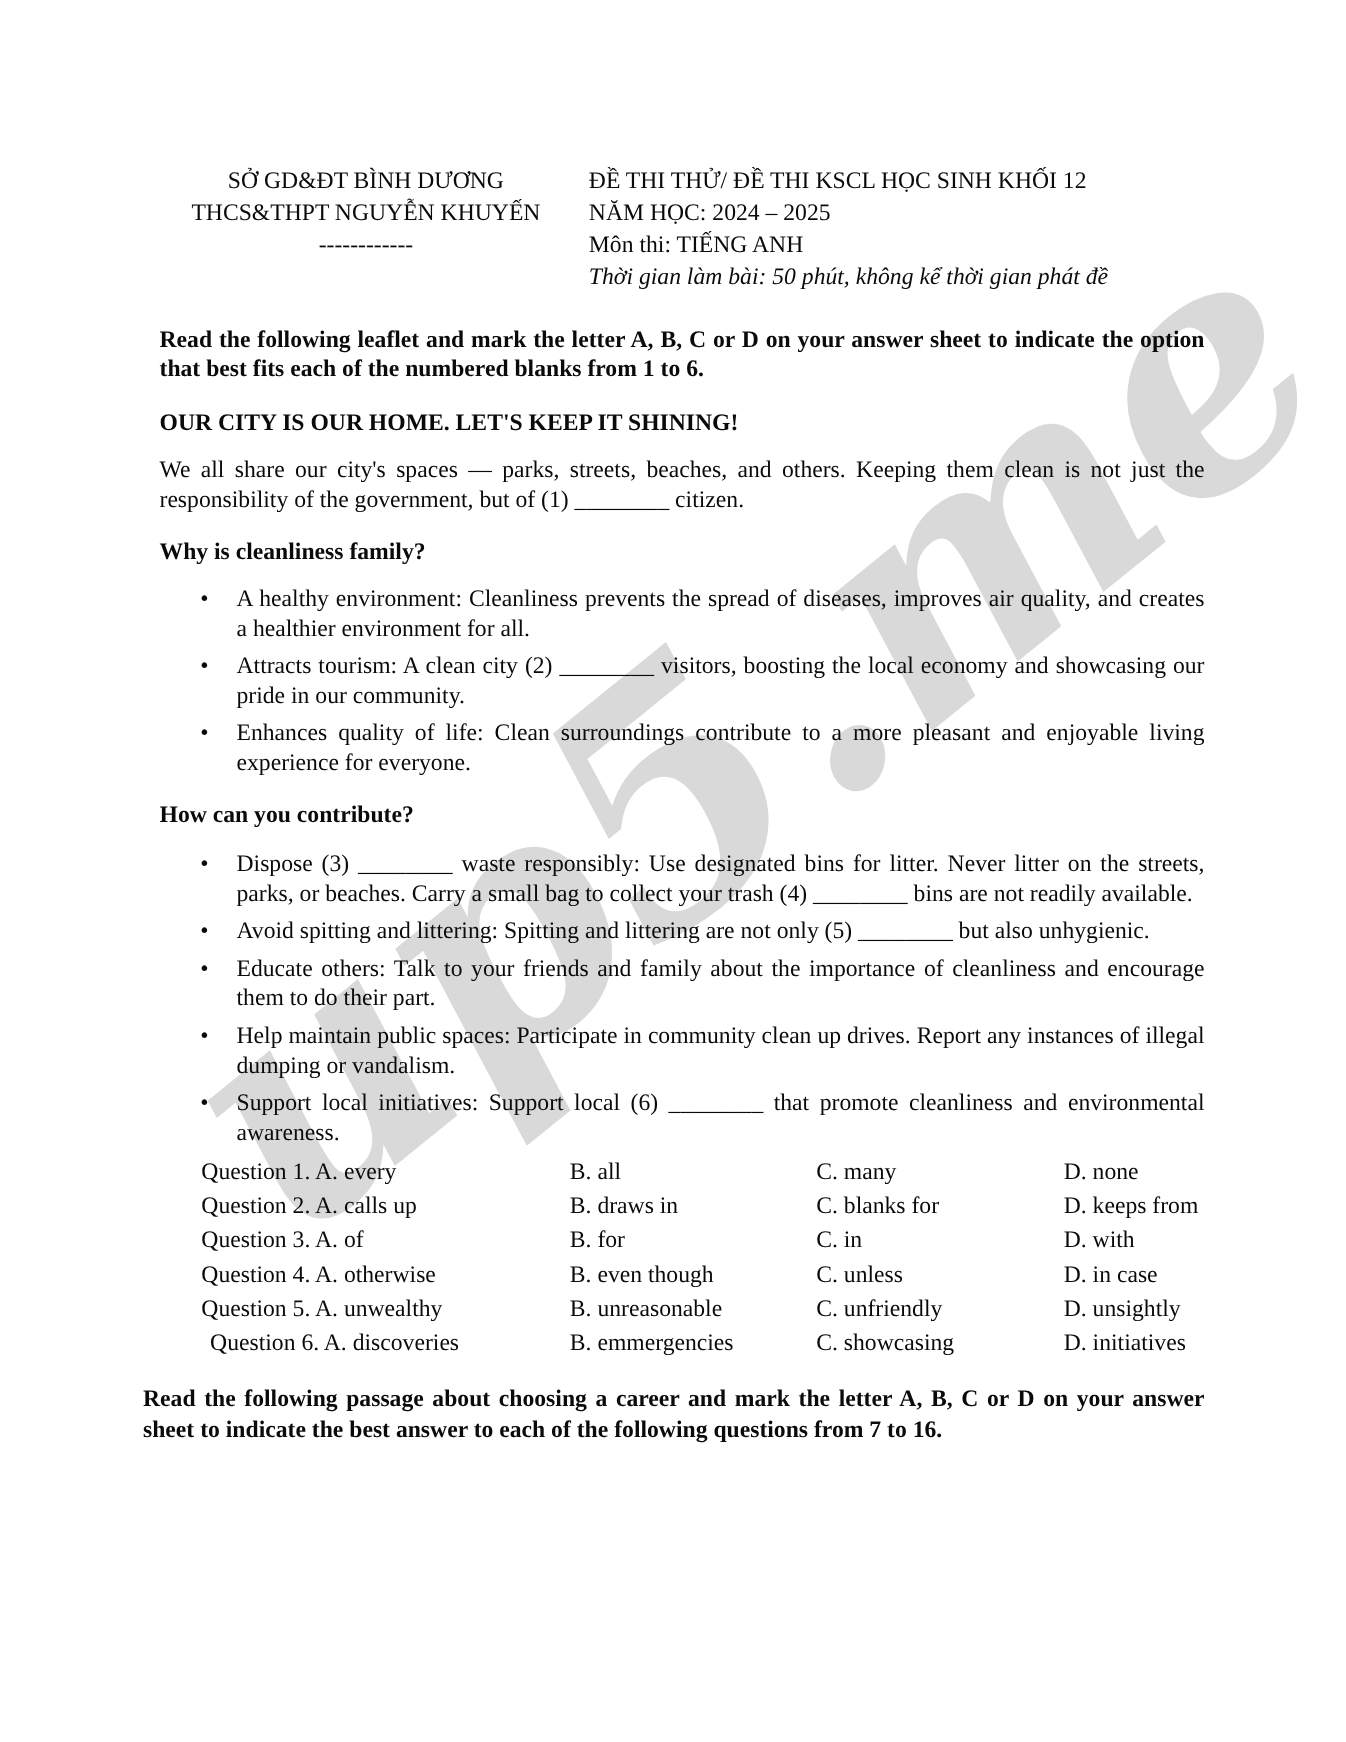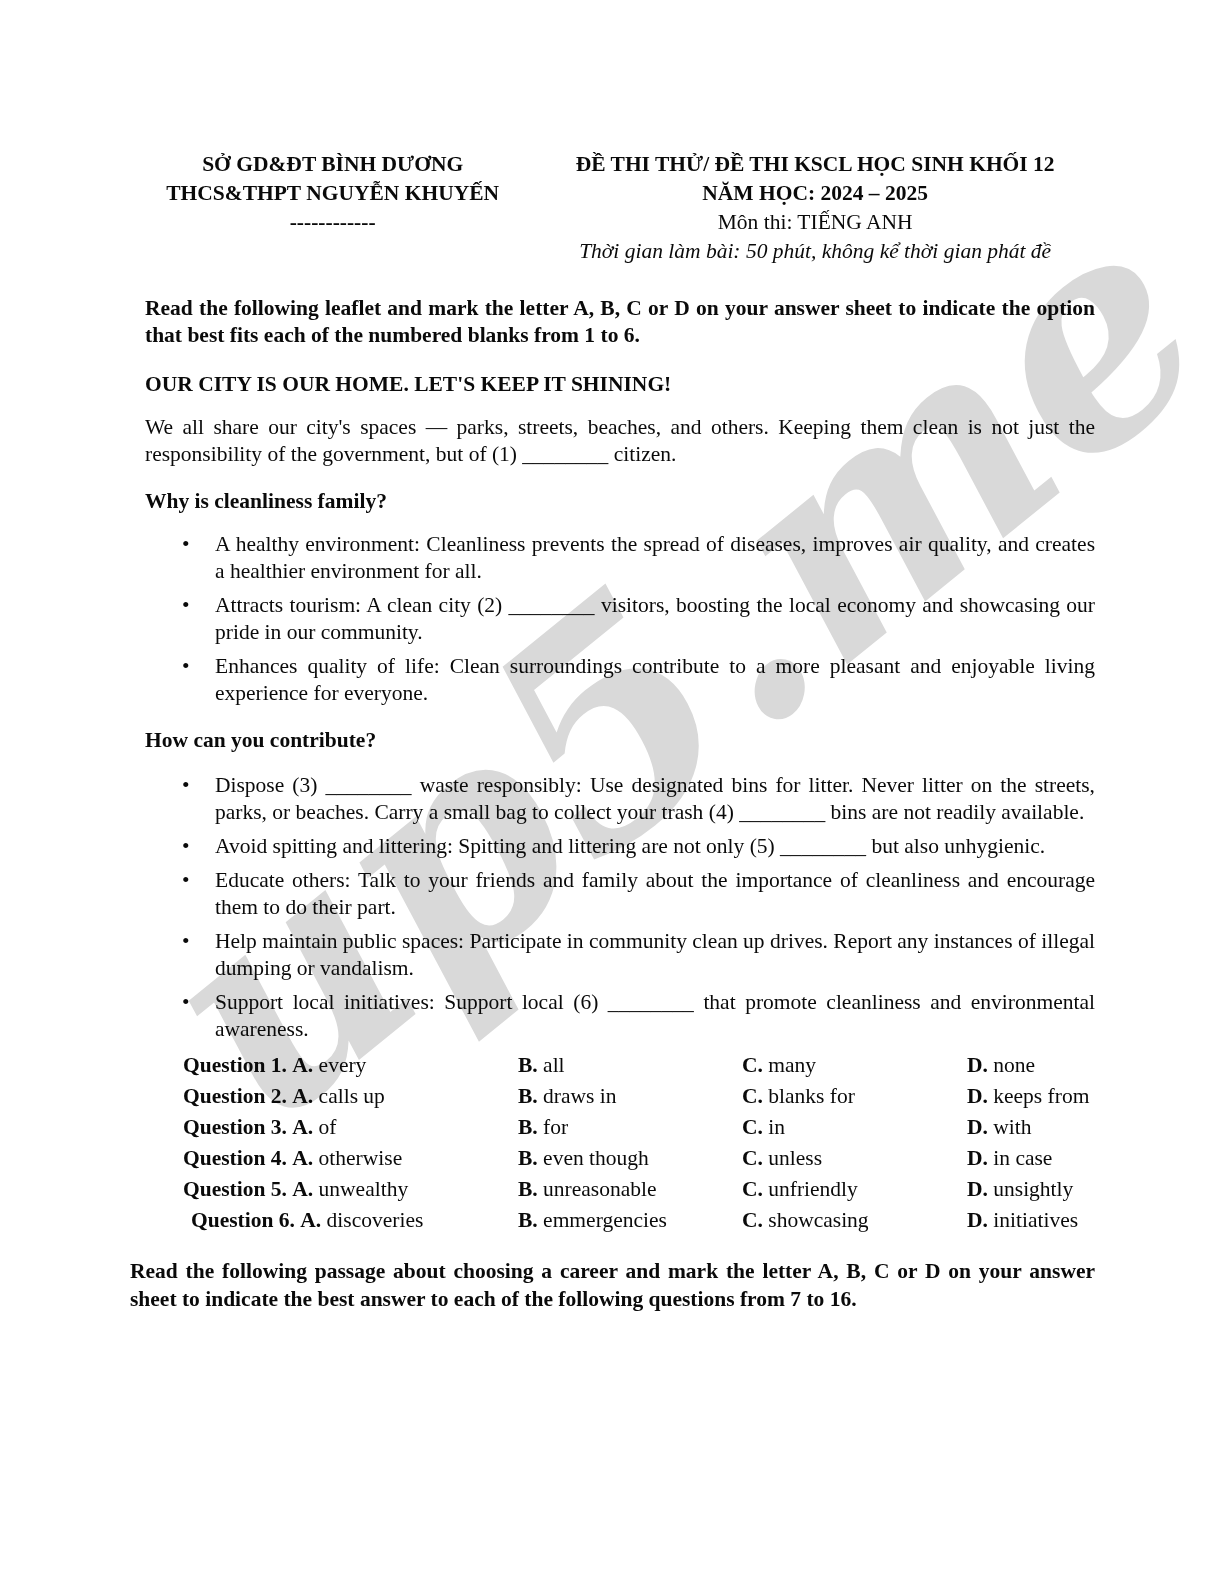--- a/index.html
+++ b/index.html
@@ -28,26 +28,26 @@
     font-style: italic;
     font-weight: 700;
     font-size: 295px;
     line-height: 300px;
     color: #d9d9d9;
     white-space: nowrap;
     pointer-events: none;
     user-select: none;
   }
   .content { position: relative; z-index: 1; }
-  .bold { font-weight: 700; }
+  .bold { font-weight: 400; }
   .italic { font-style: italic; }
 
   .header { display: flex; line-height: 29px; }
   .header-left  { width: 42%; text-align: center; }
-  .header-right { width: 58%; text-align: center; white-space: nowrap; }
+  .header-right { width: 58%; text-align: left; white-space: nowrap; }
 
   .instructions {
     font-weight: 700;
     margin: 29px 0 0 15px;
     text-align: justify;
   }
   .instructions.bottom { margin: 21px 0 0 0; line-height: 28px; }
 
   .leaflet-title {
     font-size: 21.5px;

